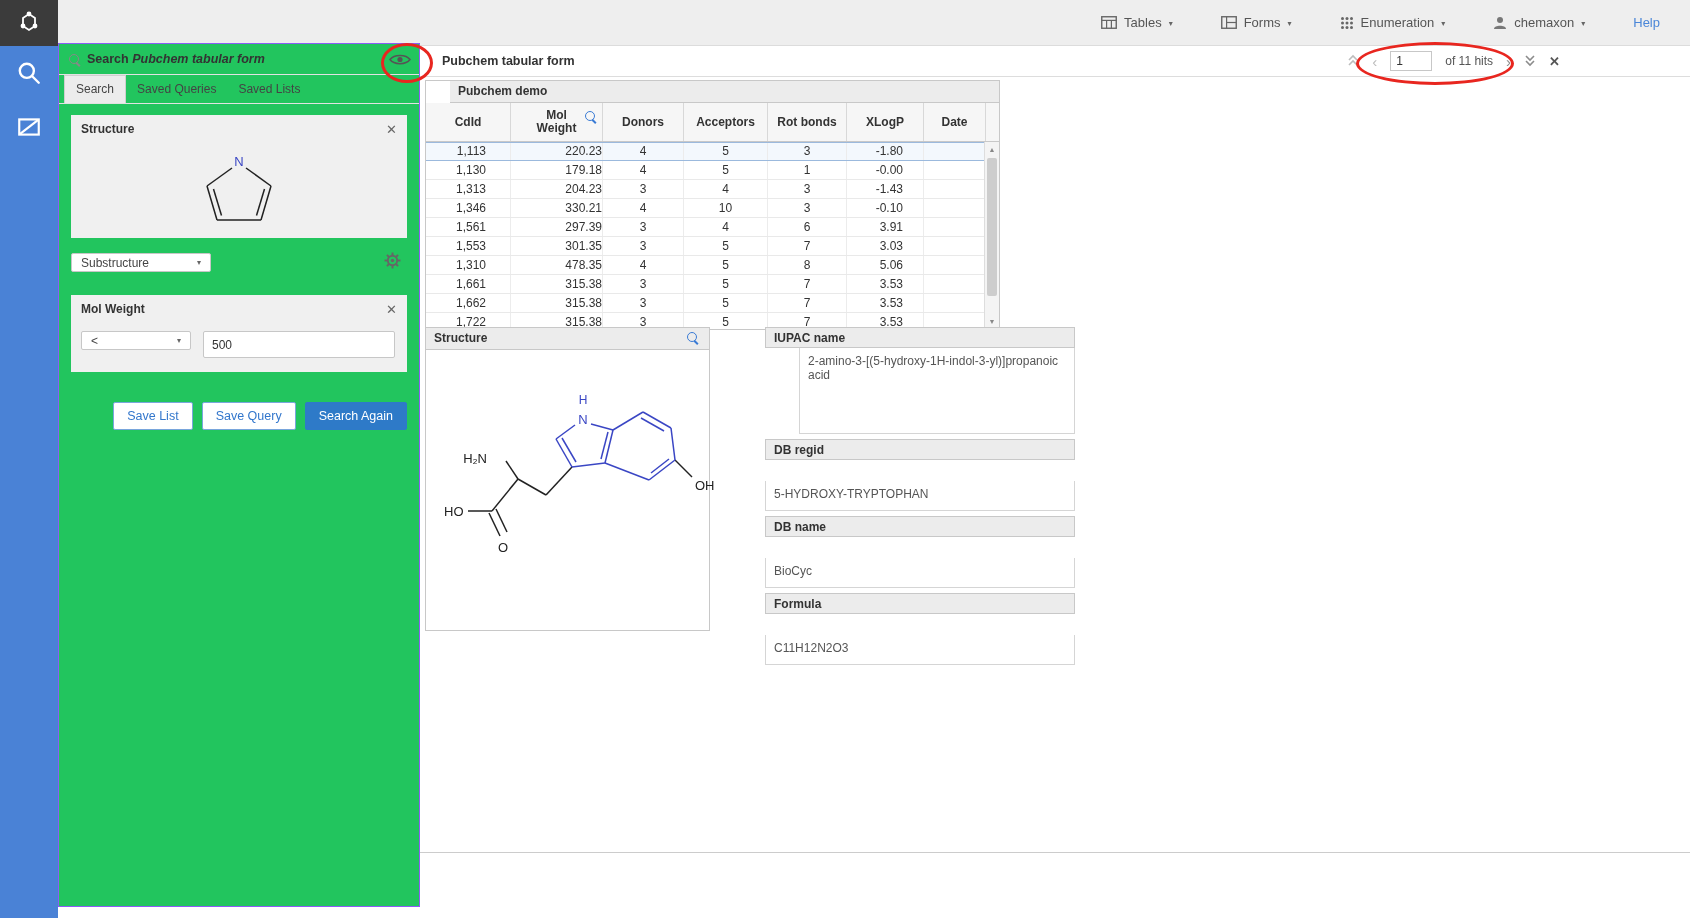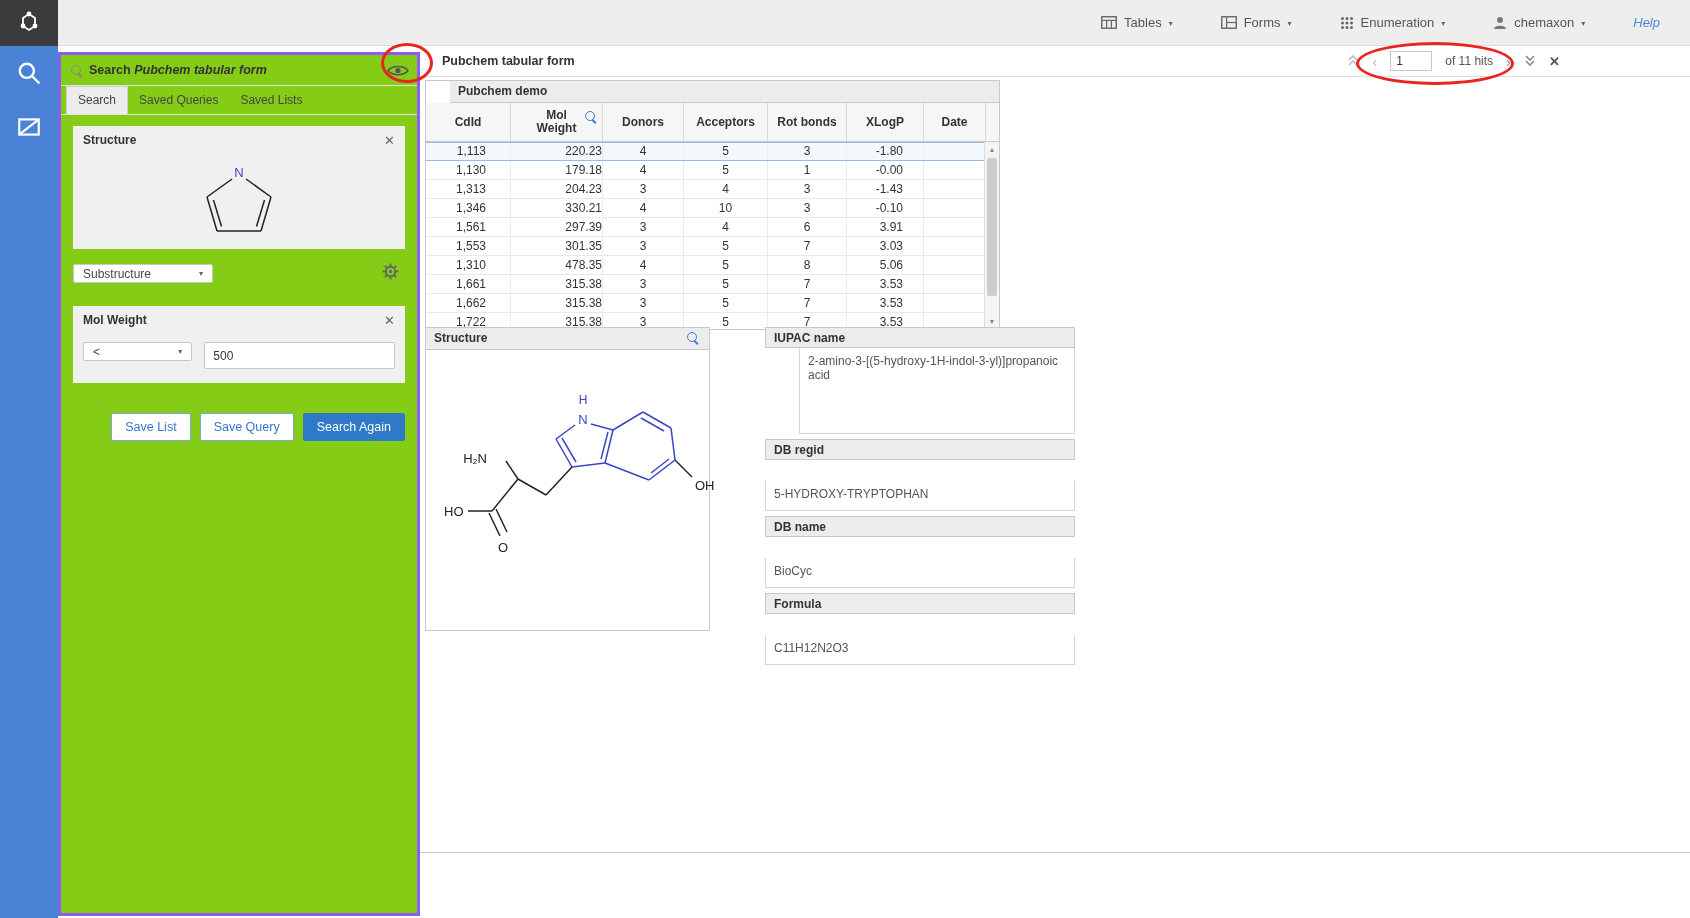--- a/index.html
+++ b/index.html
@@ -8,28 +8,28 @@
     background:#ffffff;font-family:"Liberation Sans",sans-serif;color:#333;
   }
   svg text{font-family:"Liberation Sans",sans-serif;}
 
   
   .topbar{position:absolute;left:0;top:0;width:1690px;height:46px;background:#eeeeee;border-bottom:1px solid #dcdcdc;box-sizing:border-box;}
   .logo{position:absolute;left:0;top:0;width:58px;height:46px;background:#3b3b3b;display:flex;align-items:center;justify-content:center;cursor:pointer;}
   .topbar-right{position:absolute;right:30px;top:0;height:45px;display:flex;align-items:center;gap:48px;}
   .menu{display:flex;align-items:center;gap:7px;font-size:13px;color:#555;cursor:pointer;}
   .caret{font-size:8px;color:#666;padding-top:2px;}
-  .help-link{font-size:13px;color:#4a86d8;cursor:pointer;text-decoration:none;font-style:italic;}
+  .help-link{font-size:13px;color:#4a86d8;cursor:pointer;text-decoration:none;}
 
   
   .sidebar{position:absolute;left:0;top:46px;width:58px;height:872px;background:#4a82d6;}
   .side-item{width:58px;height:54px;display:flex;align-items:center;justify-content:center;cursor:pointer;}
 
   
-  .search-panel{position:absolute;left:58px;top:52px;width:362px;height:864px;background:#84cc16;border:3px solid #8b5cf6;box-sizing:border-box;z-index:5;}
+  .search-panel{position:absolute;left:58px;top:43px;width:362px;height:864px;background:#22c55e;border:1px solid #8b5cf6;box-sizing:border-box;z-index:5;}
   .sp-header{height:30px;border-bottom:1px solid #e2e2e2;display:flex;align-items:center;padding:0 10px;position:relative;}
   .sp-title{font-size:12.5px;font-weight:bold;color:#333;margin-left:8px;}
   .eye-wrap{position:absolute;right:8px;top:8px;cursor:pointer;}
   .sp-tabs{display:flex;align-items:flex-end;height:28px;border-bottom:1px solid #e2e2e2;padding-left:5px;}
   .tab{font-size:12px;color:#444;padding:6px 11px 7px;cursor:pointer;}
   .tab.active{background:#ececec;border:1px solid #cfcfcf;border-bottom:none;}
   .criterion{margin:11px 12px 0;background:#f0f0f0;}
   .crit-head{height:28px;display:flex;align-items:center;justify-content:space-between;padding:0 10px;font-size:12px;font-weight:bold;color:#333;}
   .close-glyph{font-size:13px;color:#666;font-weight:normal;cursor:pointer;}
   .crit-canvas{height:95px;display:flex;align-items:center;justify-content:center;cursor:pointer;}

